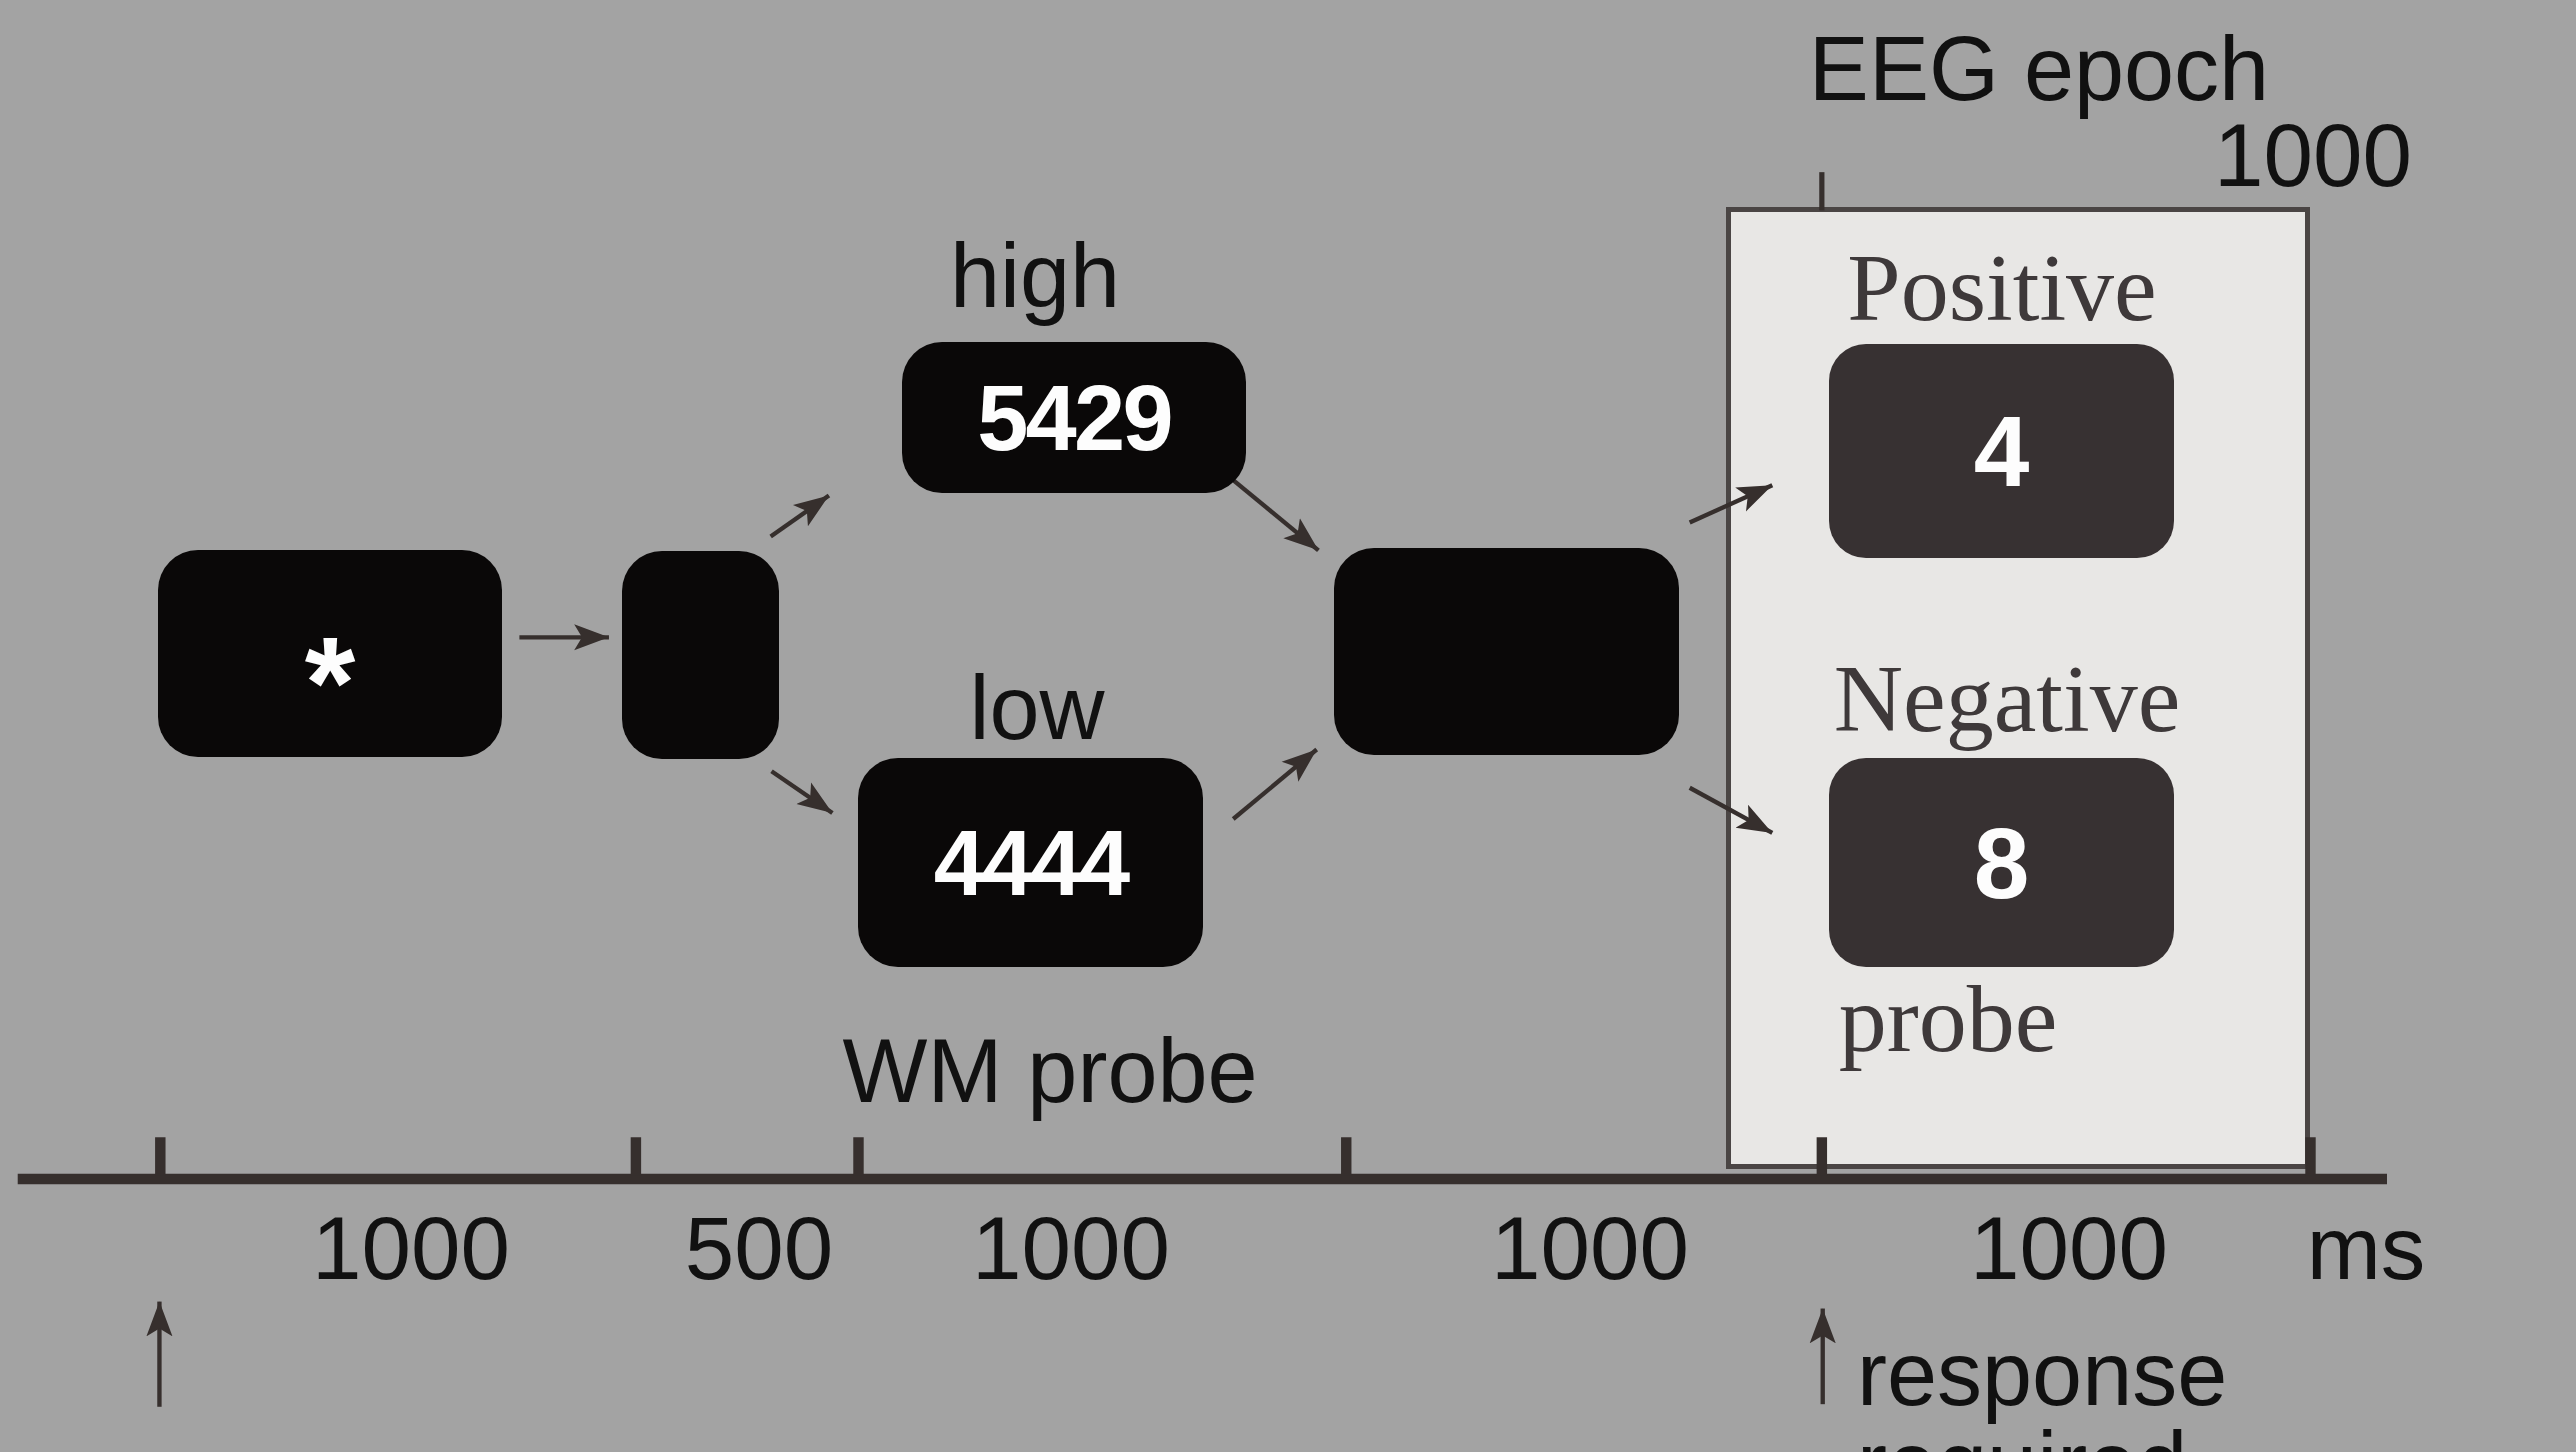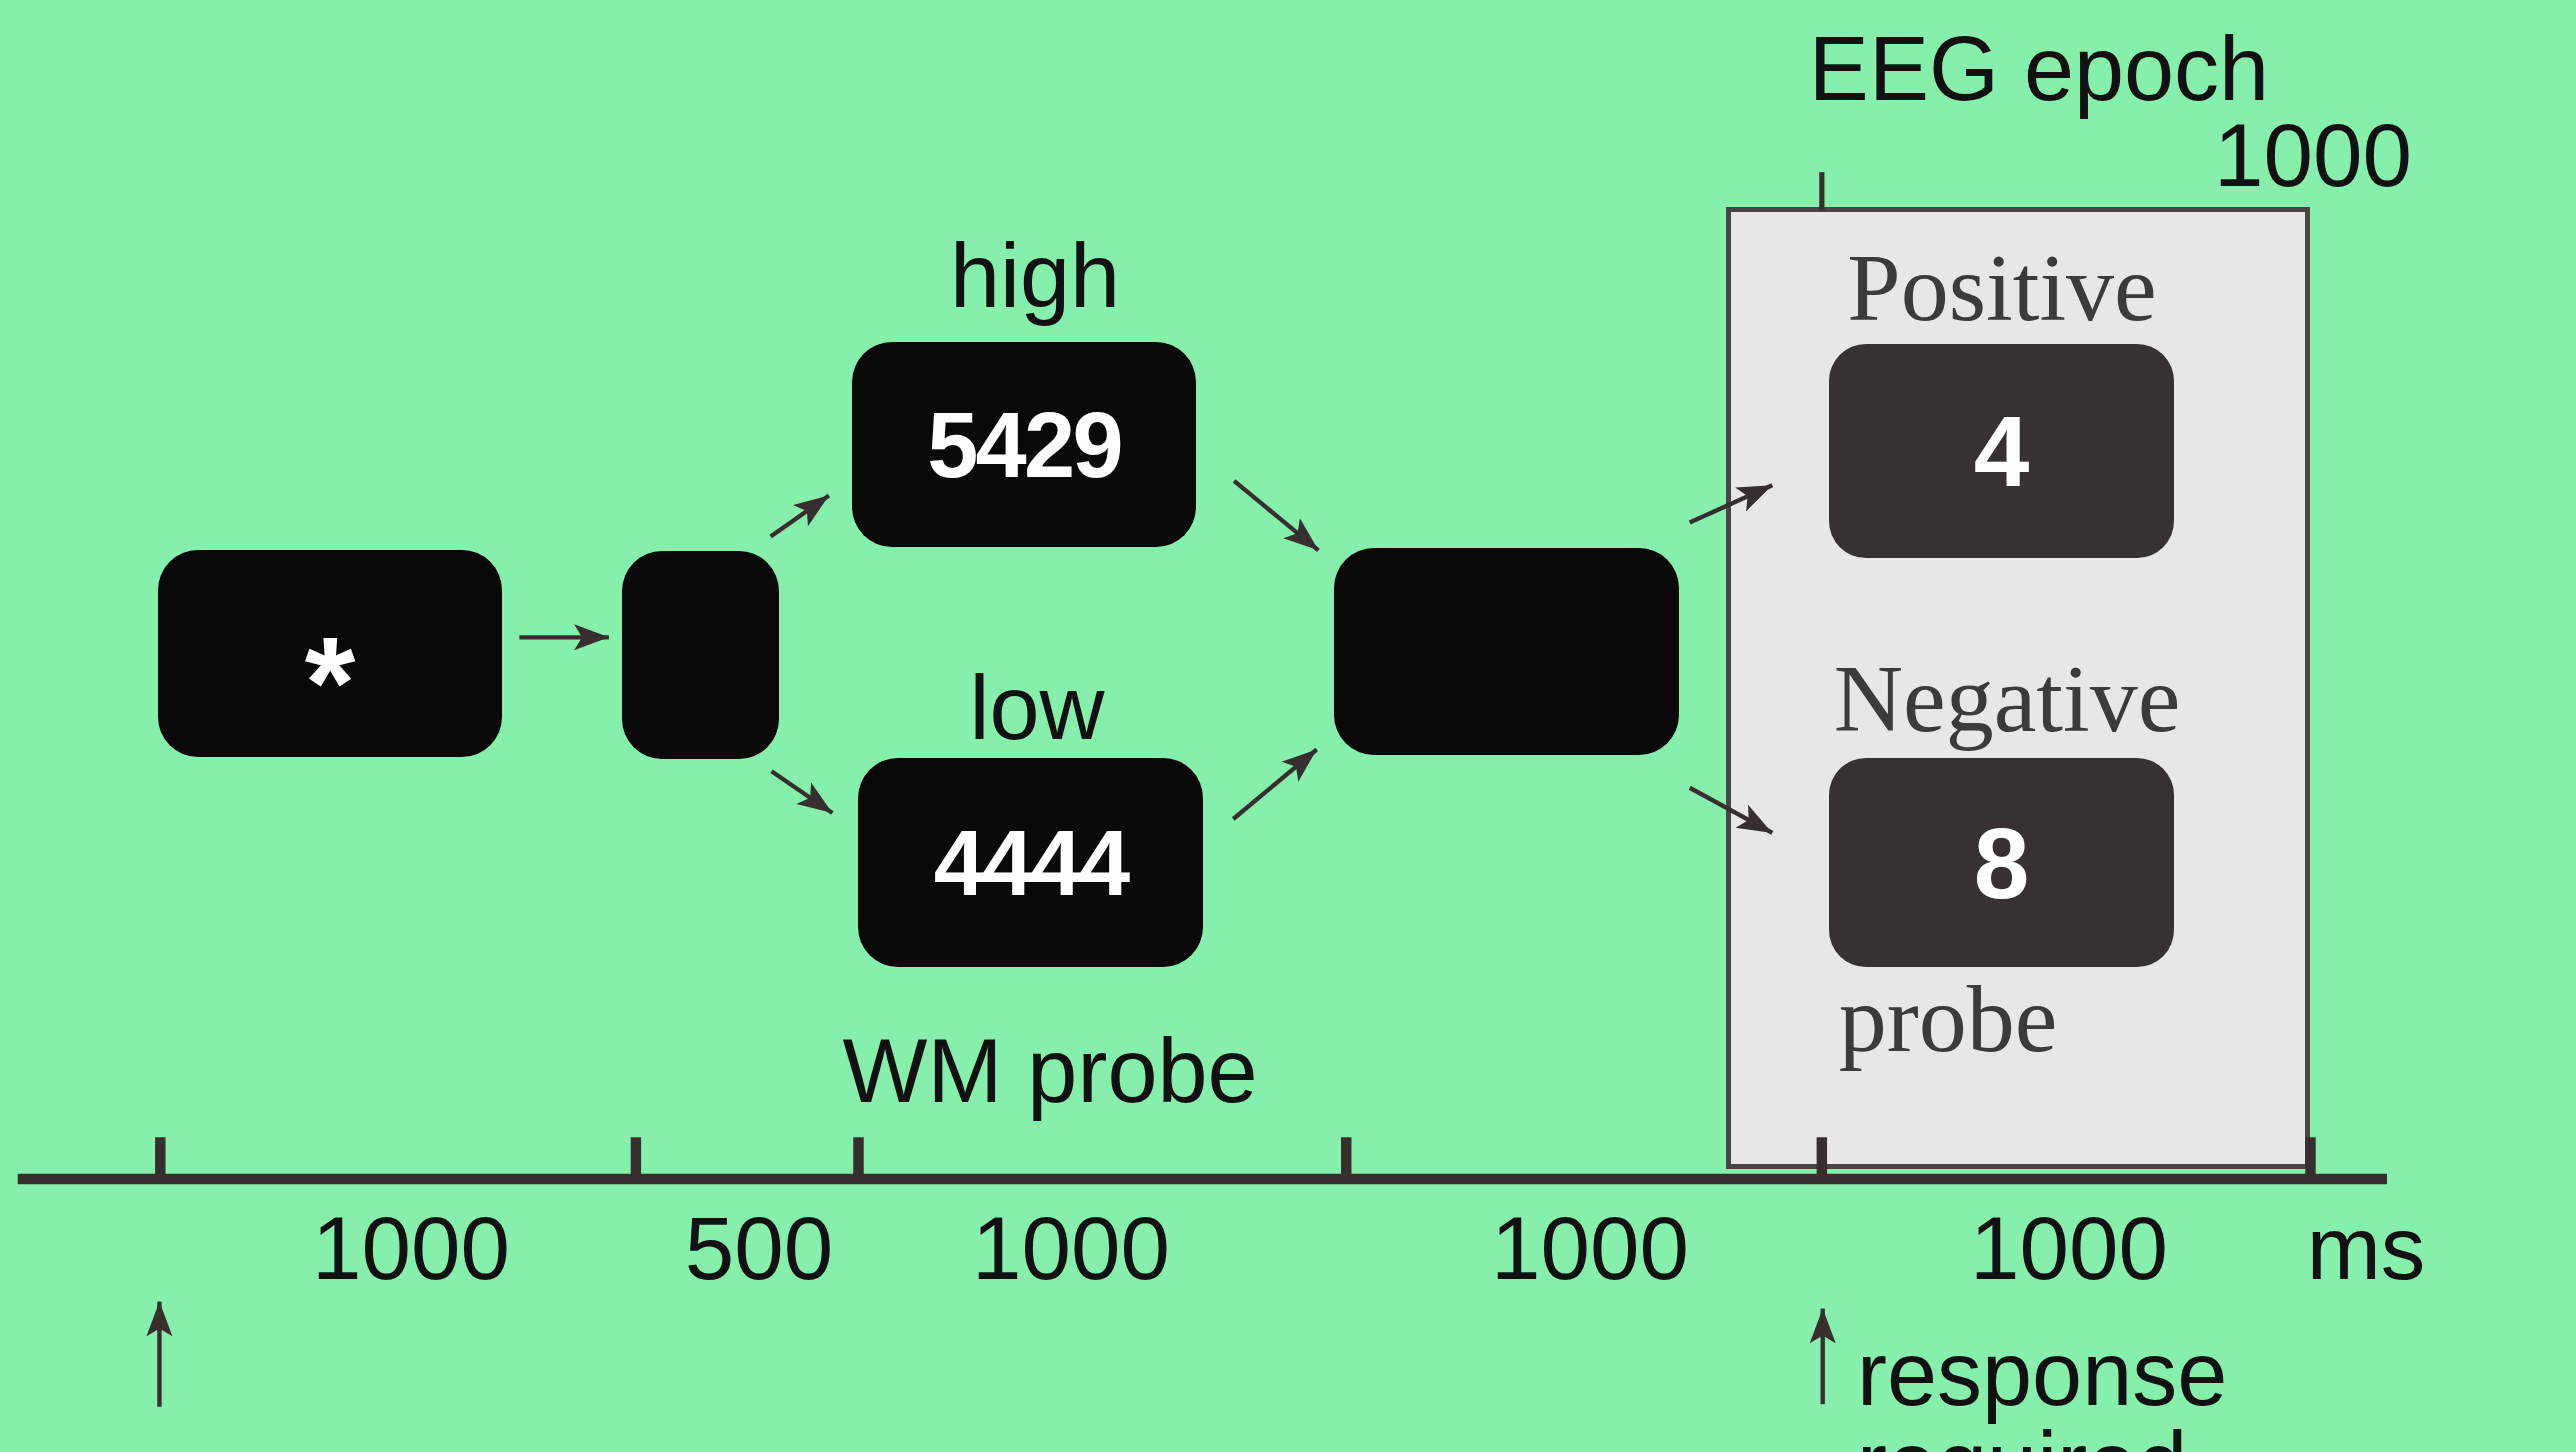--- a/index.html
+++ b/index.html
@@ -1,17 +1,17 @@
 <!DOCTYPE html>
 <html style="--stimulus-box: #0a0808; --probe-box: #373132; --epoch-panel-fill: #e8e7e5; --epoch-panel-border: #4a4544; --line: #362f2d; --serif-text: #3e393a; --text: #111111;font-size:14px"><head>
 <meta charset="utf-8">
 <style>
   html,body{margin:0;padding:0;background:#fff;}
   .canvas{
-    position:relative;width:2576px;height:1452px;background:#86efac;
+    position:relative;width:2576px;height:1452px;background:#a3a3a3;
     font-family:"Liberation Sans",sans-serif;color:var(--text,#111);
     overflow:hidden;
   }
   .abs{position:absolute;}
   .ctr{transform:translateX(-50%);white-space:nowrap;}
   .lbl{font-size:90px;line-height:1;color:var(--text,#111);}
   .num{font-size:89px;line-height:1;color:var(--text,#111);}
   .serif-lbl{font-family:"Liberation Serif",serif;font-size:96px;line-height:1;color:var(--serif-text,#3e393a);}
   .stim-box{
     position:absolute;background:var(--stimulus-box,#0a0808);border-radius:40px;
@@ -75,21 +75,21 @@
     <span class="abs ctr lbl" style="left:2039px;top:23.5px;">EEG epoch</span>
     <span class="abs ctr num" style="left:2313px;top:111px;">1000</span>
 
     <div class="stim-box" style="left:158px;top:550px;width:344px;height:207px;">
       <span class="fix-star">*</span>
     </div>
 
     <div class="stim-box" style="left:622px;top:551px;width:157px;height:208px;"></div>
 
     <span class="abs ctr lbl" style="left:1035px;top:231px;text-align:right;">high</span>
-    <div class="stim-box" style="left:852px;top:342px;width:344px;height:205px;">
+    <div class="stim-box" style="left:902px;top:342px;width:344px;height:151px;">
       <span class="stim-digits">5429</span>
     </div>
 
     <span class="abs ctr lbl" style="left:1037px;top:663px;">low</span>
     <div class="stim-box" style="left:858px;top:758px;width:345px;height:209px;">
       <span class="stim-digits">4444</span>
     </div>
 
     <span class="abs ctr lbl" style="left:1050px;top:1026px;">WM probe</span>
 

